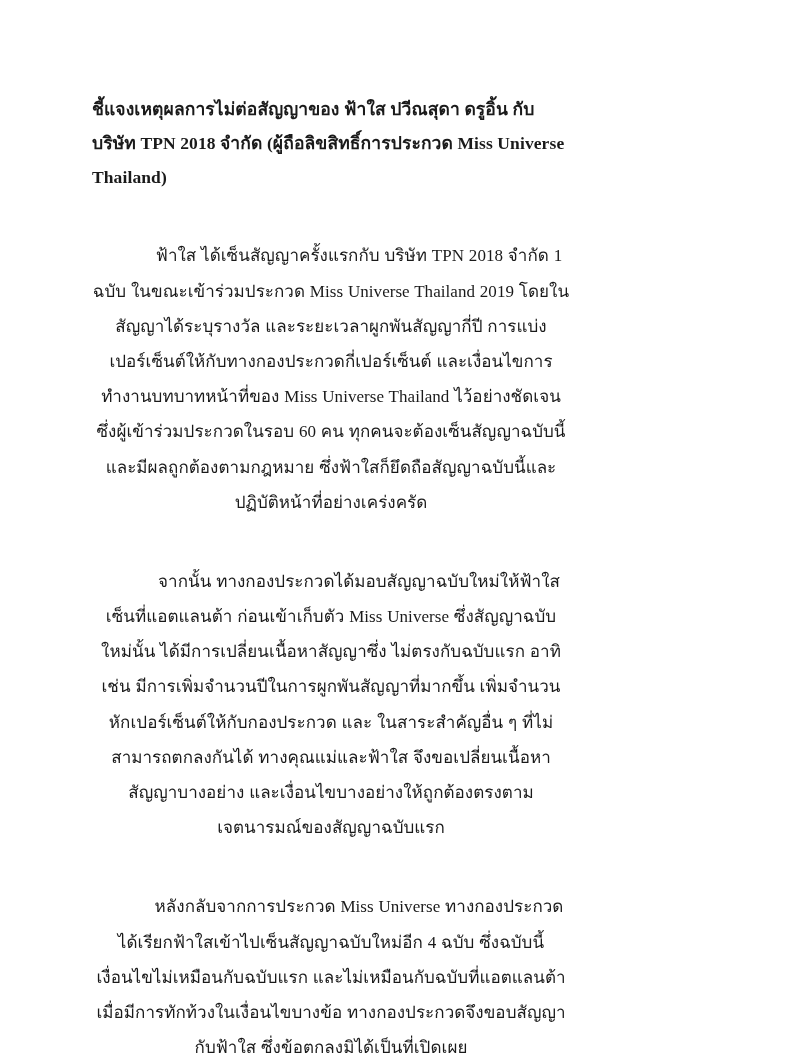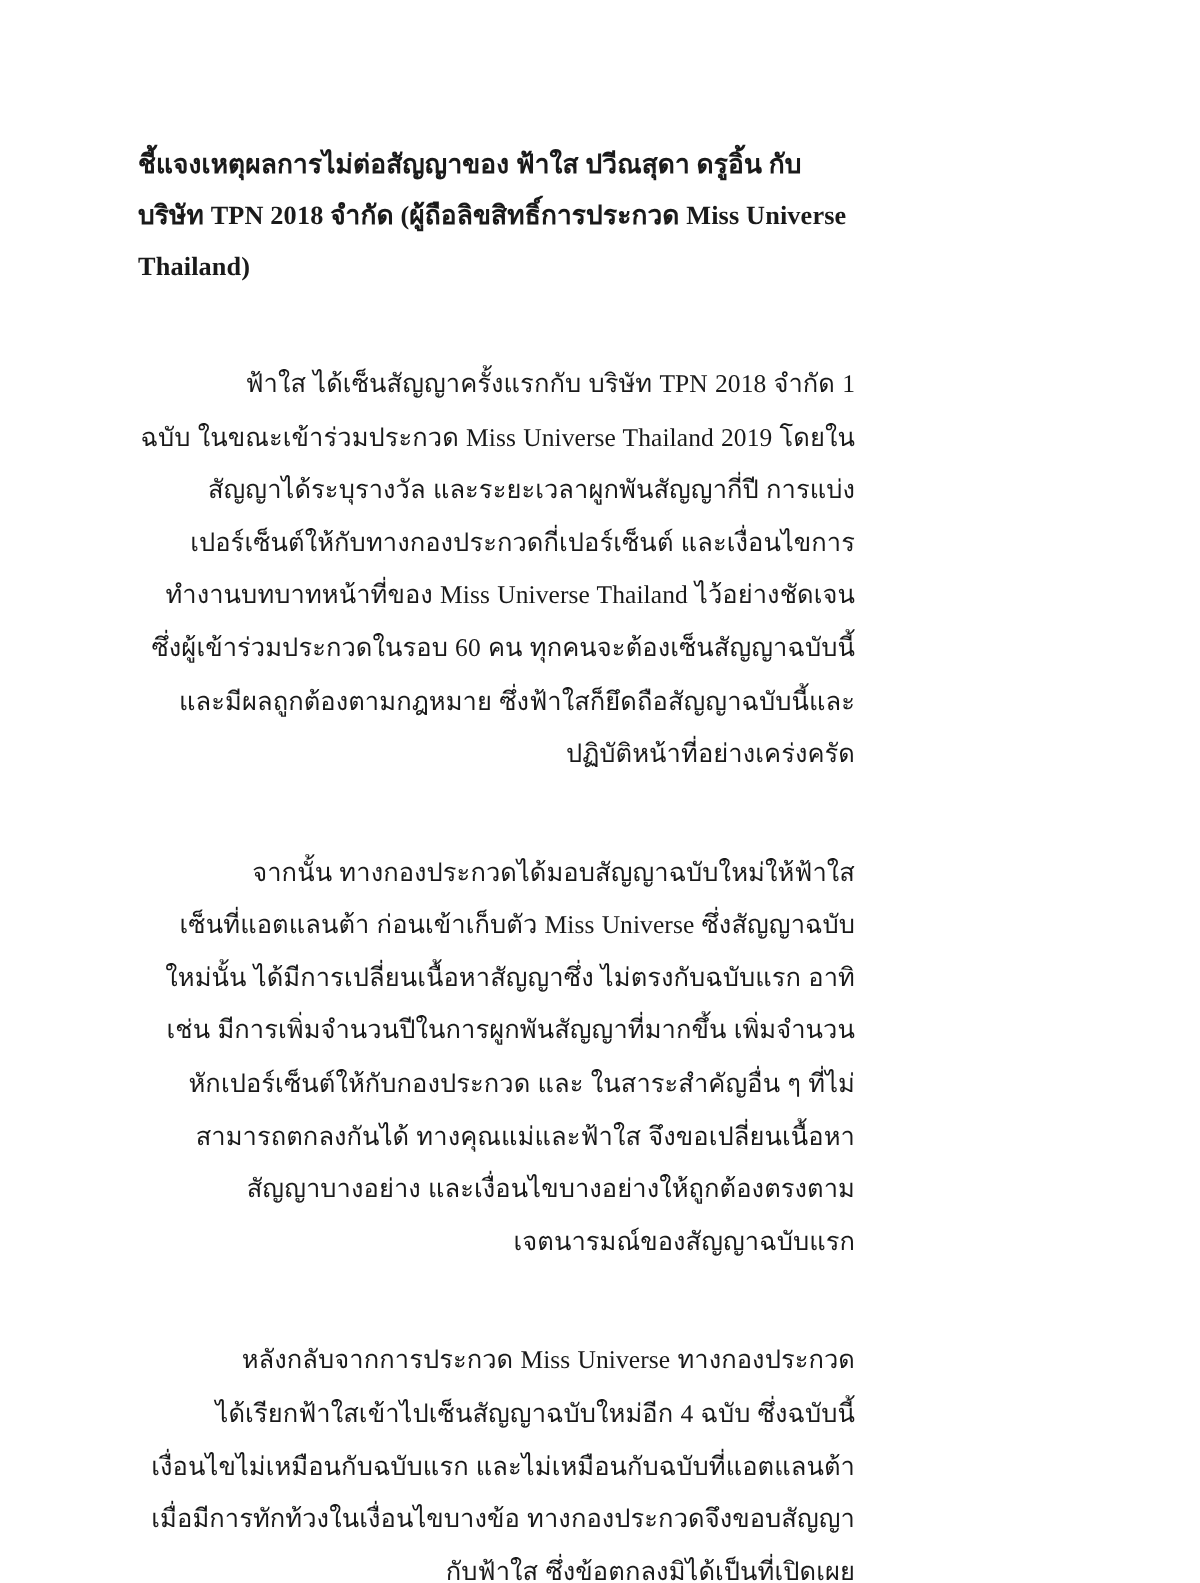--- a/index.html
+++ b/index.html
@@ -29,21 +29,21 @@
     letter-spacing: 0.1px;
     margin: 0 0 0 0;
     text-align: left;
   }
   .body-block {
     margin-top: 44px;
   }
   .para {
     font-size: 17px;
     line-height: 2.07;
-    text-align: right;
+    text-align: center;
     text-indent: 56px;
     margin: 0 0 44px 0;
     letter-spacing: 0.05px;
     word-spacing: 0.5px;
   }
   .para:last-child {
     margin-bottom: 0;
   }
 </style>
 </head>

